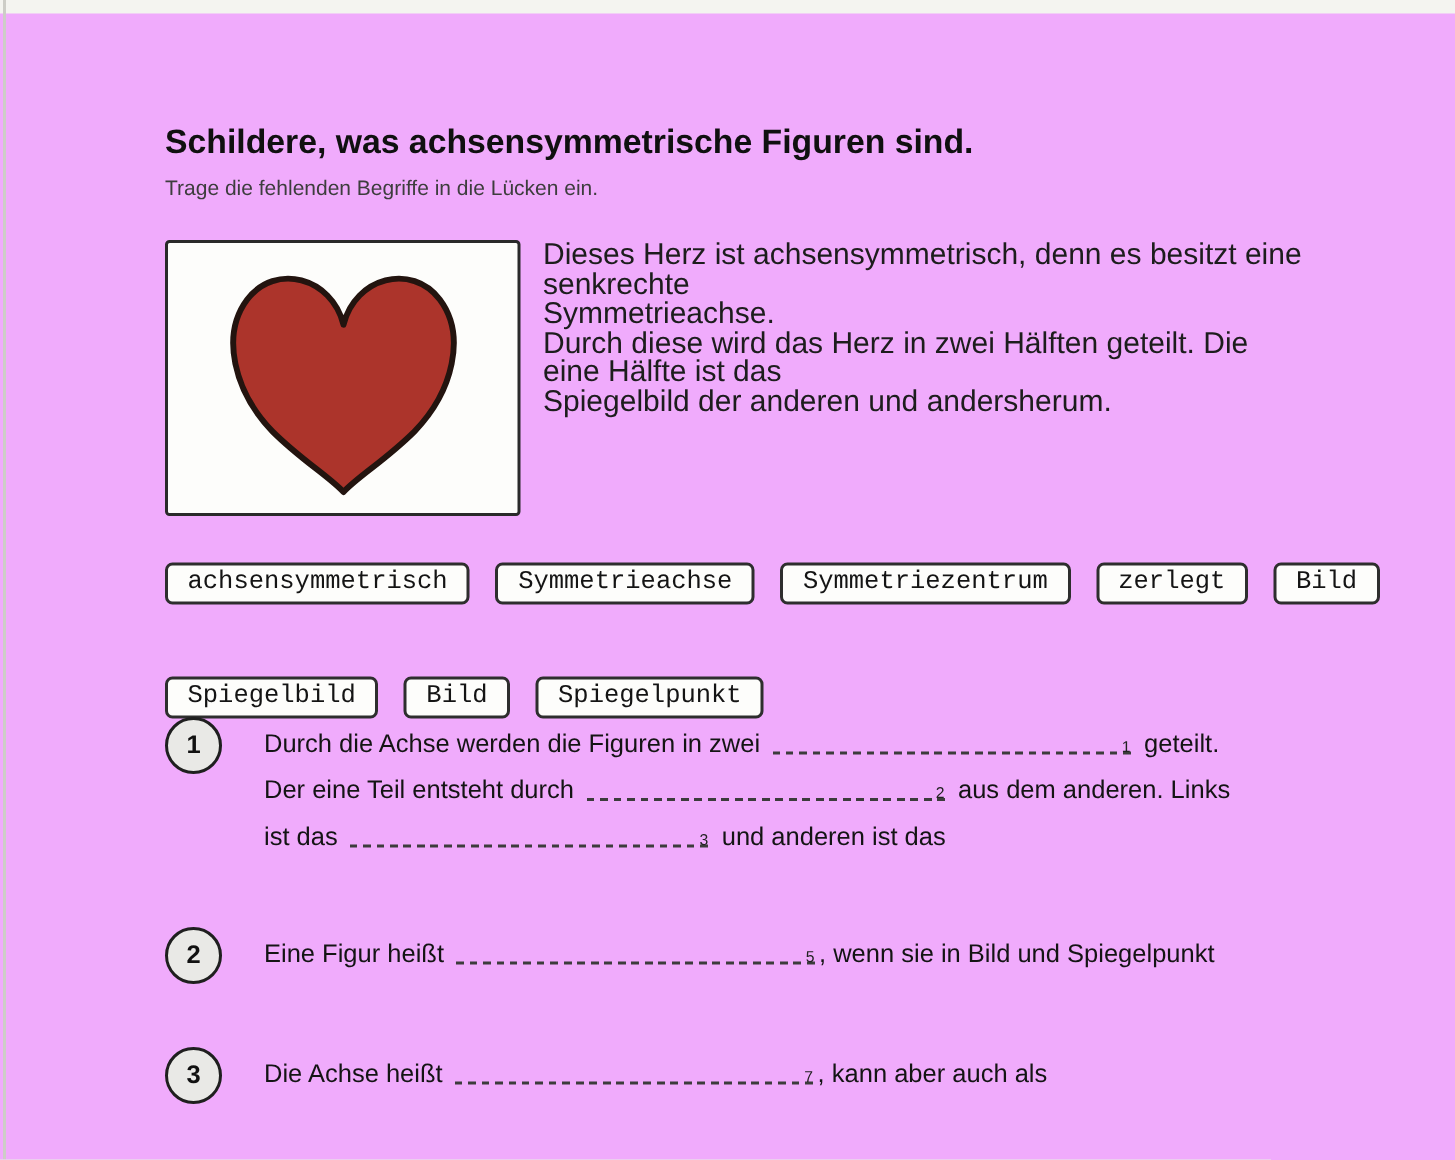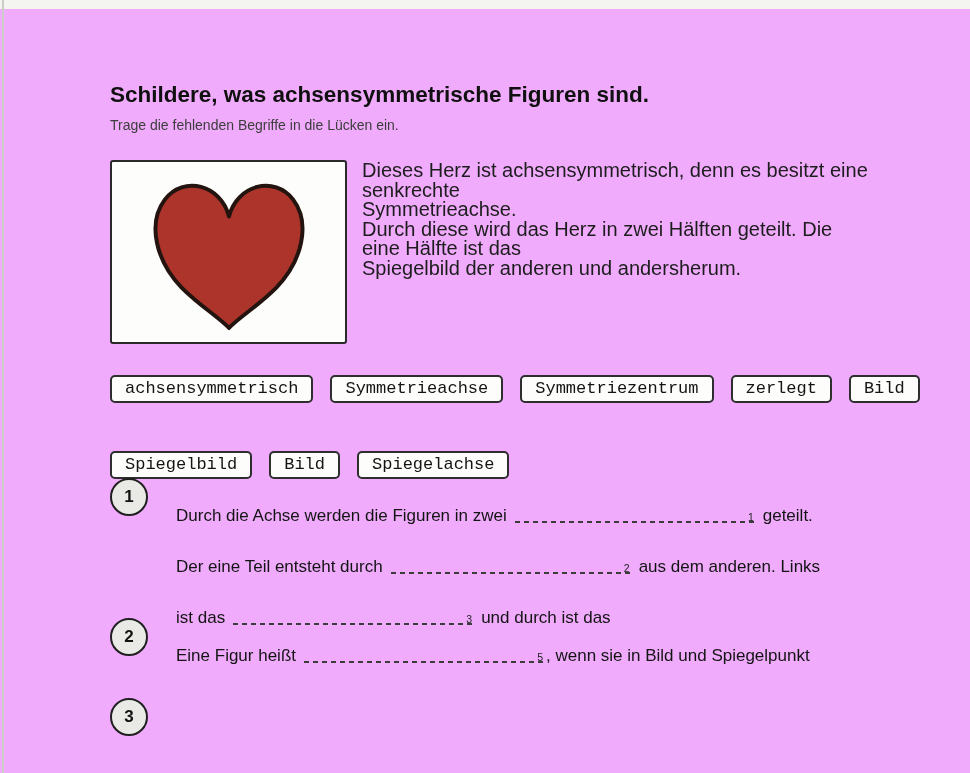--- a/index.html
+++ b/index.html
@@ -40,21 +40,21 @@
   .exercise.e1 { top:478px; }
   .exercise.e2 { top:618px; }
   .exercise.e3 { top:698px; }
   .num-circle {
     flex:0 0 auto; width:38px; height:38px; border-radius:50%;
     border:2px solid #1f1f1f; background:#e9e9e6;
     display:flex; align-items:center; justify-content:center;
     font-size:17px; font-weight:bold; color:#111;
   }
   .lines { padding-top:8px; width:700px; }
-  .line { height:31px; font-size:17px; color:#141414; white-space:nowrap;margin-top:20px; }
+  .line { height:31px; font-size:17px; color:#141414; white-space:nowrap; }
 
   .blank {
     display:inline-block; width:240px; height:17px; vertical-align:baseline;
     margin:0 8px; text-align:right;
     background:repeating-linear-gradient(to right, #3c3c3c 0 5px, transparent 5px 9px) left bottom/100% 2px no-repeat;
     cursor:pointer;
   }
   .blank .bnum { font-size:10.5px; color:#222; line-height:17px; padding-right:1px; }
   .blank.tight { margin-right:2px; }
   .blank.lead { margin-left:0; }
@@ -90,45 +90,48 @@
   <div class="bank-row r1">
     <button class="bank-btn">achsensymmetrisch</button>
     <button class="bank-btn">Symmetrieachse</button>
     <button class="bank-btn">Symmetriezentrum</button>
     <button class="bank-btn">zerlegt</button>
     <button class="bank-btn">Bild</button>
   </div>
   <div class="bank-row r2">
     <button class="bank-btn">Spiegelbild</button>
     <button class="bank-btn">Bild</button>
-    <button class="bank-btn">Spiegelachse</button>
+    <button class="bank-btn">Spiegelpunkt</button>
   </div>
 
   <div class="exercise e1">
     <div class="num-circle">1</div>
     <div class="lines">
       <div class="line">
         <span>Durch die Achse werden die Figuren in zwei</span><span class="blank"><span class="bnum">1</span></span><span>geteilt.</span>
       </div>
       <div class="line">
         <span>Der eine Teil entsteht durch</span><span class="blank"><span class="bnum">2</span></span><span>aus dem anderen. Links</span>
       </div>
       <div class="line">
-        <span>ist das</span><span class="blank"><span class="bnum">3</span></span><span>und durch ist das</span>
+        <span>ist das</span><span class="blank"><span class="bnum">3</span></span><span>und anderen ist das</span>
       </div>
     </div>
   </div>
 
   <div class="exercise e2">
     <div class="num-circle">2</div>
     <div class="lines">
       <div class="line">
         <span>Eine Figur heißt</span><span class="blank tight"><span class="bnum">5</span></span><span>, wenn sie in Bild und Spiegelpunkt</span>
       </div>
     </div>
   </div>
 
   <div class="exercise e3">
     <div class="num-circle">3</div>
     <div class="lines">
+      <div class="line">
+        <span>Die Achse heißt</span><span class="blank tight"><span class="bnum">7</span></span><span>, kann aber auch als</span>
+      </div>
     </div>
   </div>
 </div>
 
 </body></html>

